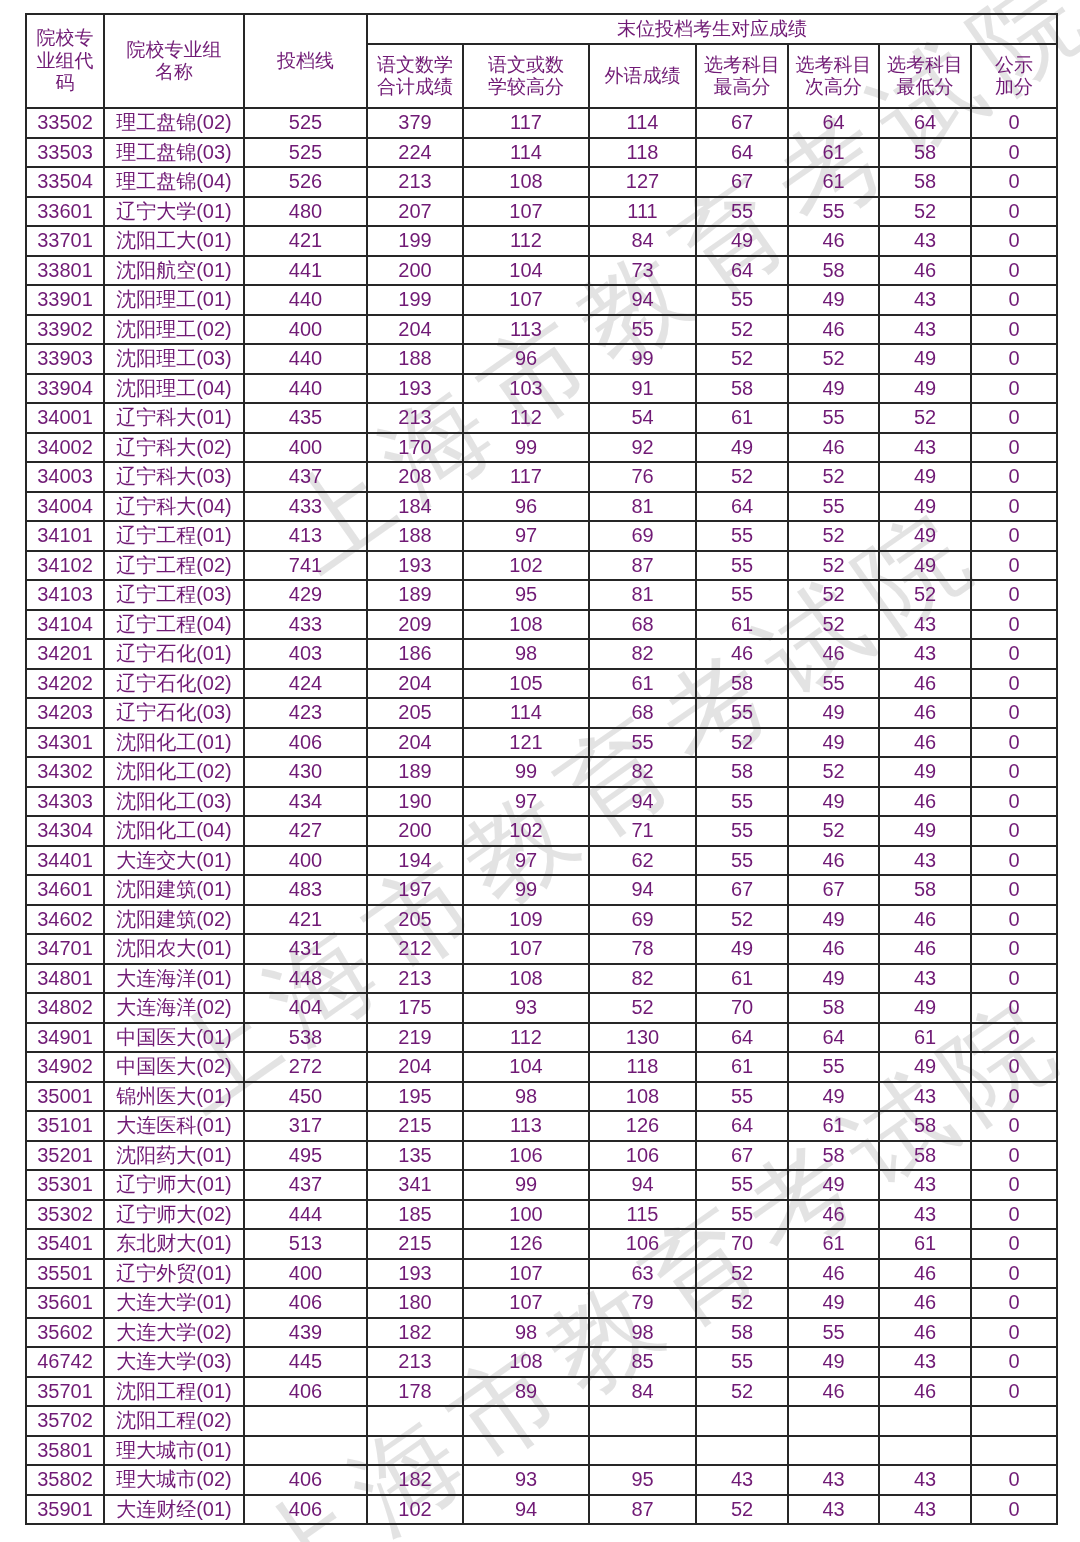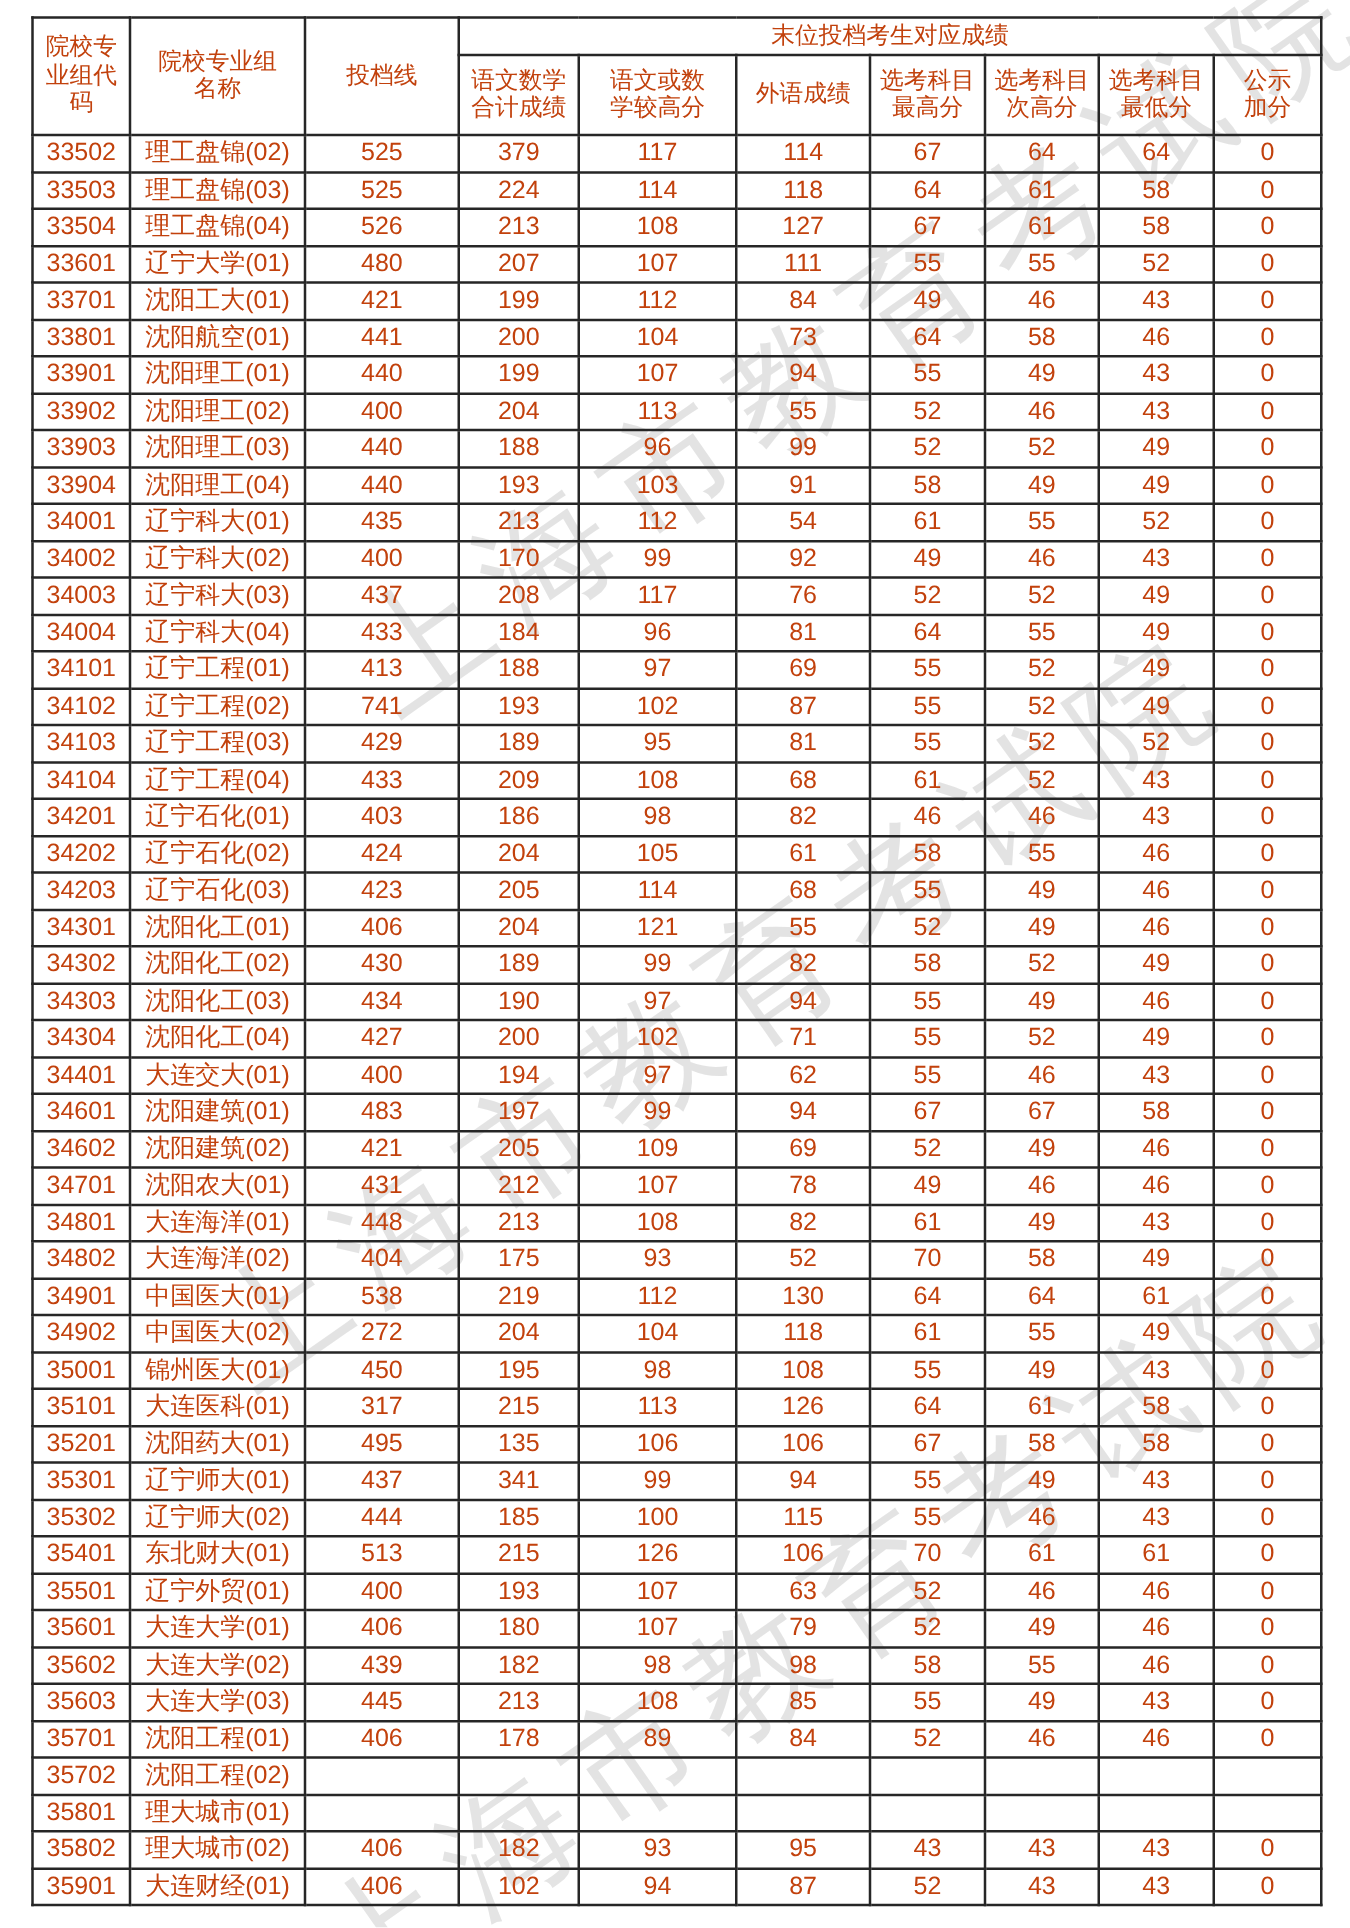--- a/index.html
+++ b/index.html
@@ -24,21 +24,21 @@
     font-family: "DejaVu Sans", sans-serif;
   }
   table.score {
     position: absolute;
     left: 25px;
     top: 13px;
     width: 1031px;
     z-index: 2;
     border-collapse: collapse;
     table-layout: fixed;
-    color: #c2410c;
+    color: #701a75;
     border-radius: 20px;
   }
   table.score th, table.score td {
     border: 2px solid #262626;
     text-align: center;
     vertical-align: middle;
     padding: 0;
     background: transparent;
     overflow: hidden;
   }
@@ -603,21 +603,21 @@
           <td>439</td>
           <td>182</td>
           <td>98</td>
           <td>98</td>
           <td>58</td>
           <td>55</td>
           <td>46</td>
           <td>0</td>
         </tr>
         <tr>
-          <td>35603</td>
+          <td>46742</td>
           <td>大连大学(03)</td>
           <td>445</td>
           <td>213</td>
           <td>108</td>
           <td>85</td>
           <td>55</td>
           <td>49</td>
           <td>43</td>
           <td>0</td>
         </tr>

